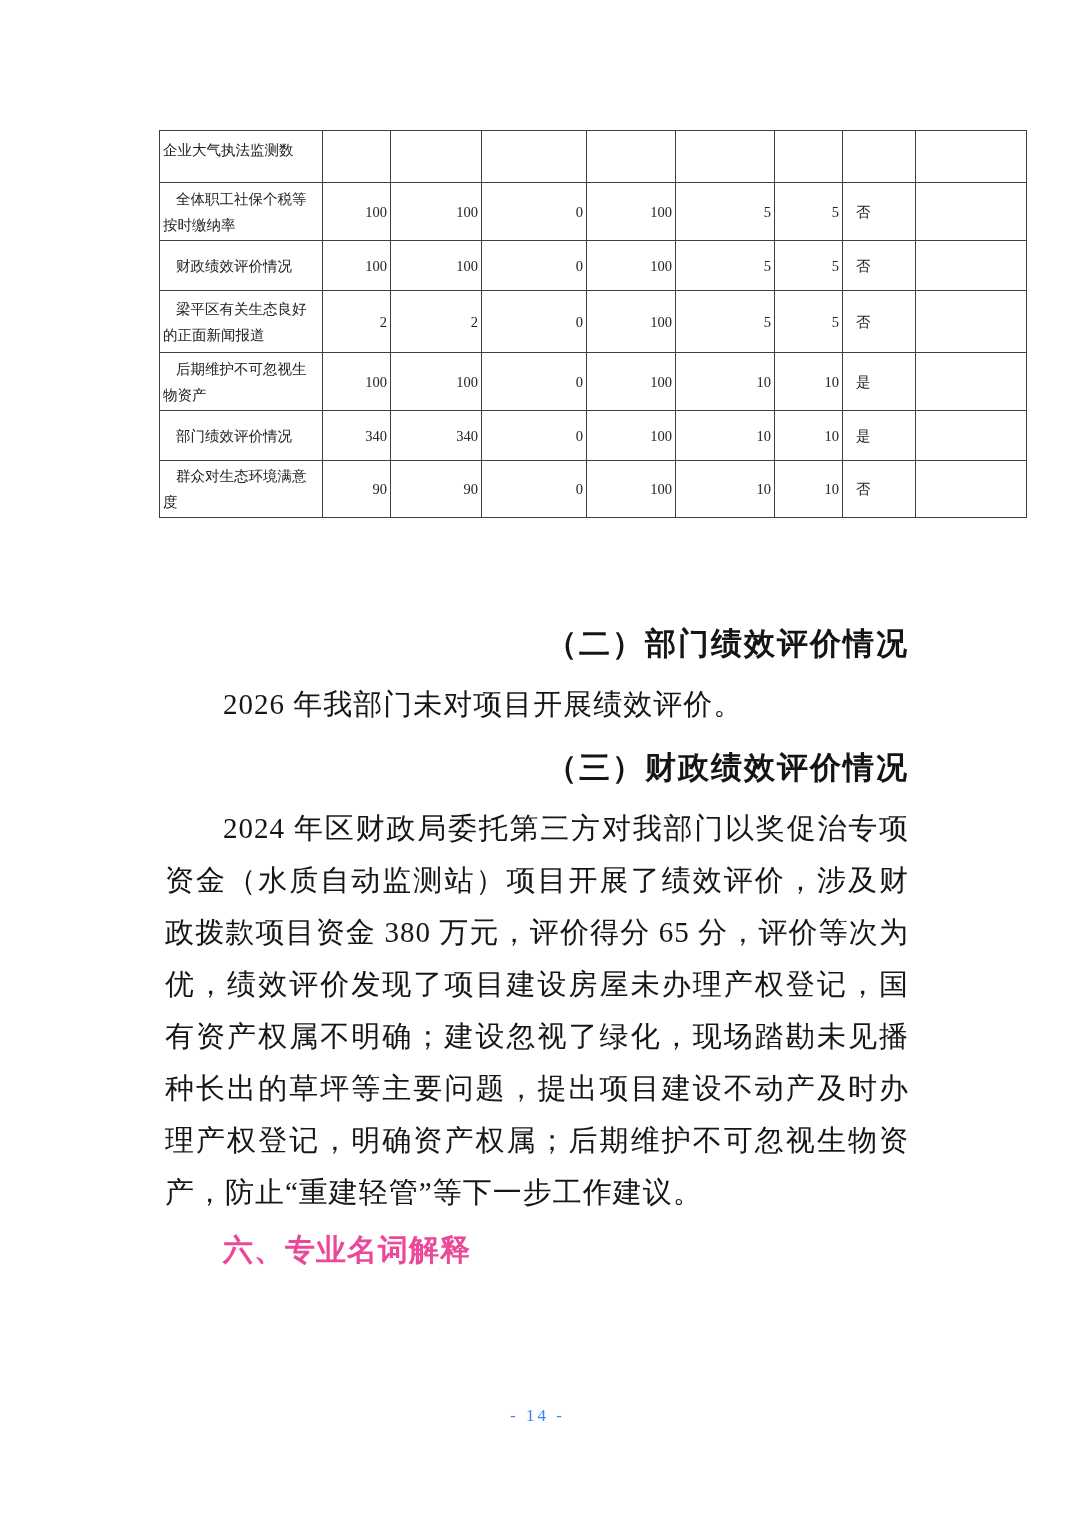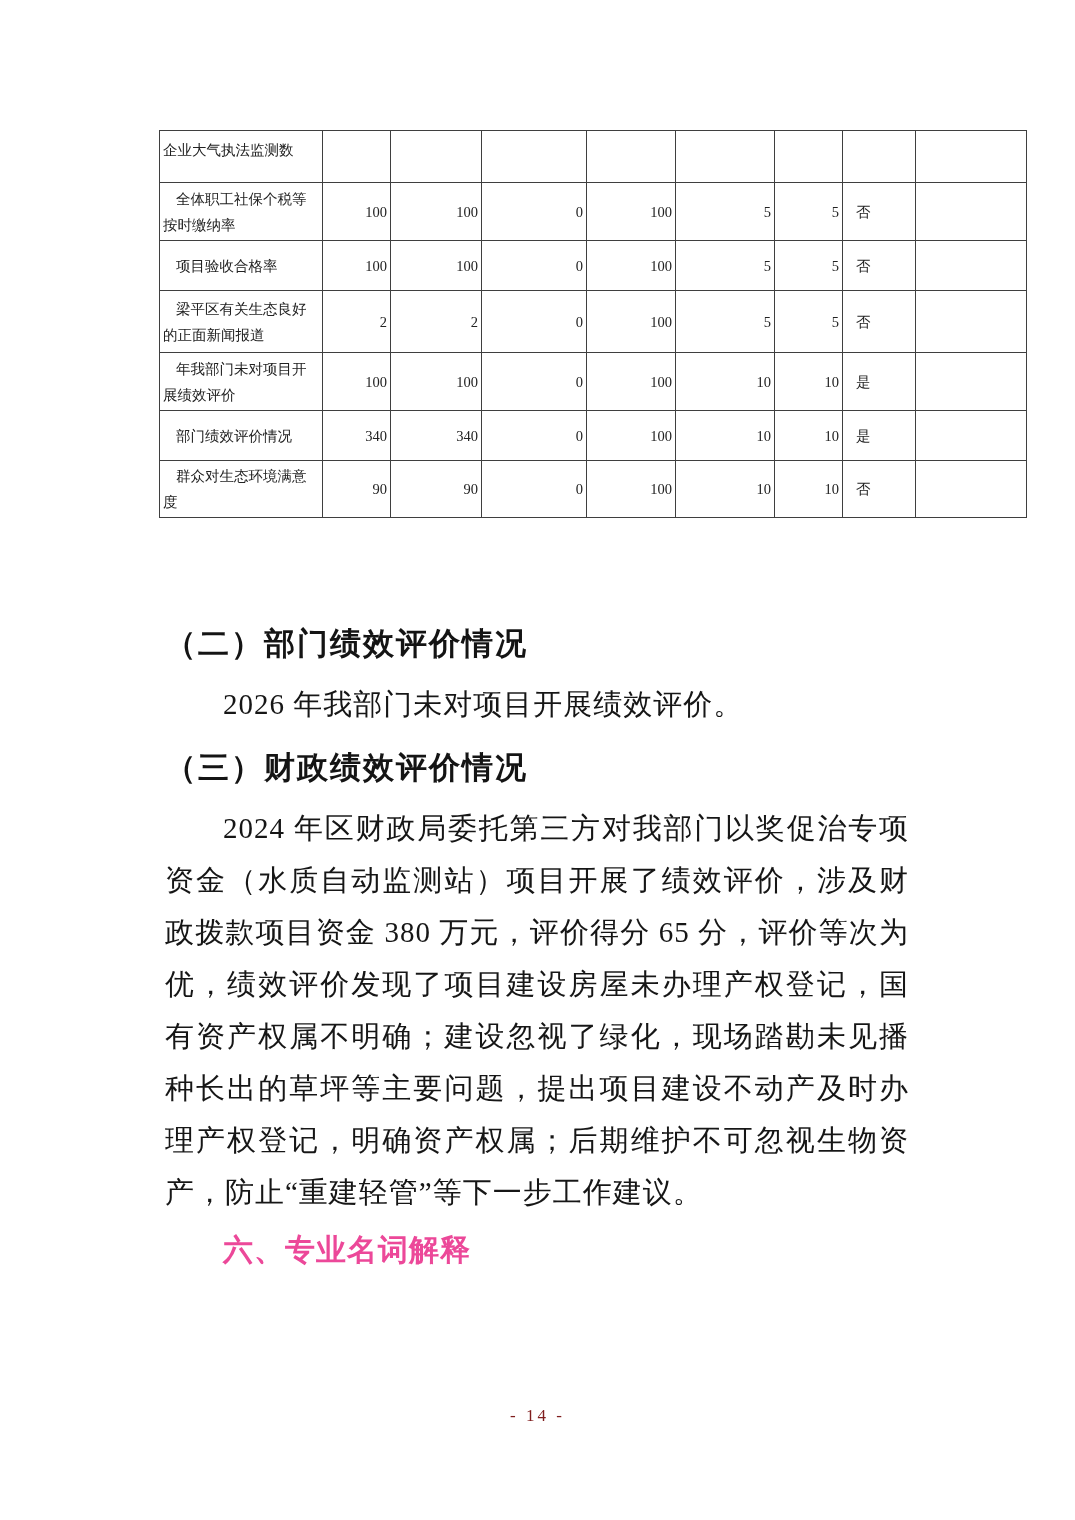--- a/index.html
+++ b/index.html
@@ -50,20 +50,21 @@
     top: 618px;
     width: 744px;
   }
   .h-kai {
     margin: 0;
     font-size: 31px;
     font-weight: bold;
     line-height: 52px;
     letter-spacing: 2px;
     color: #141414;
+    text-align: right;
   }
   .h-kai.h3 { margin-top: 12px; }
   .body-p {
     margin: 8px 0 0 0;
     font-size: 29px;
     line-height: 52px;
     text-align: justify;
     text-indent: 58px;
     letter-spacing: 1px;
     color: #161616;
@@ -80,21 +81,21 @@
   }
 
   
   .page-footer {
     position: absolute;
     left: 0;
     top: 1406px;
     width: 100%;
     text-align: center;
     font-size: 17px;
-    color: #7f1d1d;
+    color: #3b82f6;
     letter-spacing: 3px;
   }
 </style>
 </head>
 <body>
 
 <div class="page">
 
   <table class="perf-table">
     <colgroup>
@@ -130,21 +131,21 @@
           <td class="cell-num">100</td>
           <td class="cell-num">0</td>
           <td class="cell-num">100</td>
           <td class="cell-num">5</td>
           <td class="cell-num">5</td>
           <td class="cell-flag">否</td>
           <td class="cell-empty"></td>
         </tr>
         <tr style="height: 50px;">
           <td class="cell-label">
-            <p>项目验收合格率</p>
+            <p>财政绩效评价情况</p>
           </td>
           <td class="cell-num">100</td>
           <td class="cell-num">100</td>
           <td class="cell-num">0</td>
           <td class="cell-num">100</td>
           <td class="cell-num">5</td>
           <td class="cell-num">5</td>
           <td class="cell-flag">否</td>
           <td class="cell-empty"></td>
         </tr>
@@ -156,21 +157,21 @@
           <td class="cell-num">2</td>
           <td class="cell-num">0</td>
           <td class="cell-num">100</td>
           <td class="cell-num">5</td>
           <td class="cell-num">5</td>
           <td class="cell-flag">否</td>
           <td class="cell-empty"></td>
         </tr>
         <tr style="height: 58px;">
           <td class="cell-label">
-            <p>年我部门未对项目开展绩效评价</p>
+            <p>后期维护不可忽视生物资产</p>
           </td>
           <td class="cell-num">100</td>
           <td class="cell-num">100</td>
           <td class="cell-num">0</td>
           <td class="cell-num">100</td>
           <td class="cell-num">10</td>
           <td class="cell-num">10</td>
           <td class="cell-flag">是</td>
           <td class="cell-empty"></td>
         </tr>

